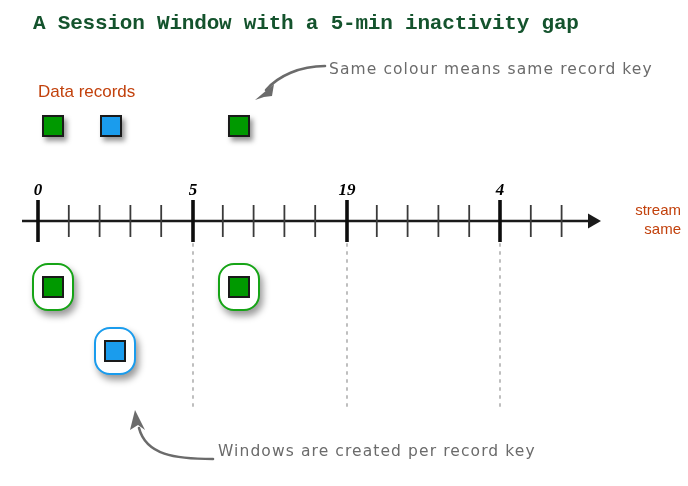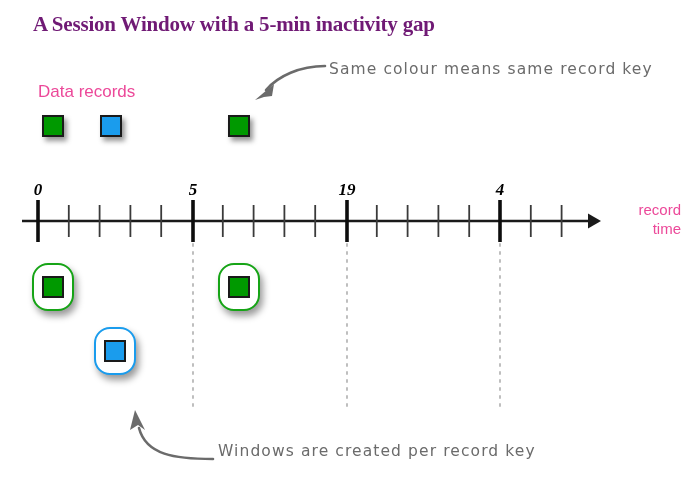--- a/index.html
+++ b/index.html
@@ -21,34 +21,34 @@
     left: 0; top: 0;
     width: 688px;
     height: 486px;
   }
 
   
   .title {
     position: absolute;
     left: 33px;
     top: 12px;
-    font-family: Liberation Serif, serif;
+    font-family: Liberation Mono, monospace;
     font-size: 21px;
     font-weight: bold;
-    color: #701a75;
+    color: #14532d;
     letter-spacing: -0.2px;
     white-space: nowrap;
   }
 
   
   .label-plain {
     position: absolute;
     font-family: "Liberation Sans", sans-serif;
     font-size: 17px;
-    color: #ec4899;
+    color: #c2410c;
     white-space: nowrap;
   }
   #data-records-label {
     left: 38px;
     top: 82px;
   }
   #stream-time-label {
     left: 613px;
     top: 200px;
     font-size: 15px;
@@ -139,21 +139,21 @@
 <div id="stage">
 
   <div class="title">A Session Window with a 5-min inactivity gap</div>
 
   <div class="label-plain" id="data-records-label">Data records</div>
 
   <div class="handwriting" id="anno-bottom-text">Windows are created per record key</div>
 
   <div class="handwriting" id="anno-top-text">Same colour means same record key</div>
 
-  <div class="label-plain" id="stream-time-label">record time</div>
+  <div class="label-plain" id="stream-time-label">stream same</div>
 
   <div class="tick-label" style="left:38px;">0</div>
   <div class="tick-label" style="left:193px;">5</div>
   <div class="tick-label" style="left:347px;">19</div>
   <div class="tick-label" style="left:500px;">4</div>
 
   <div class="record-square green" style="left:42px; top:115px;"></div>
   <div class="record-square blue" style="left:100px; top:115px;"></div>
   <div class="record-square green" style="left:228px; top:115px;"></div>
 

